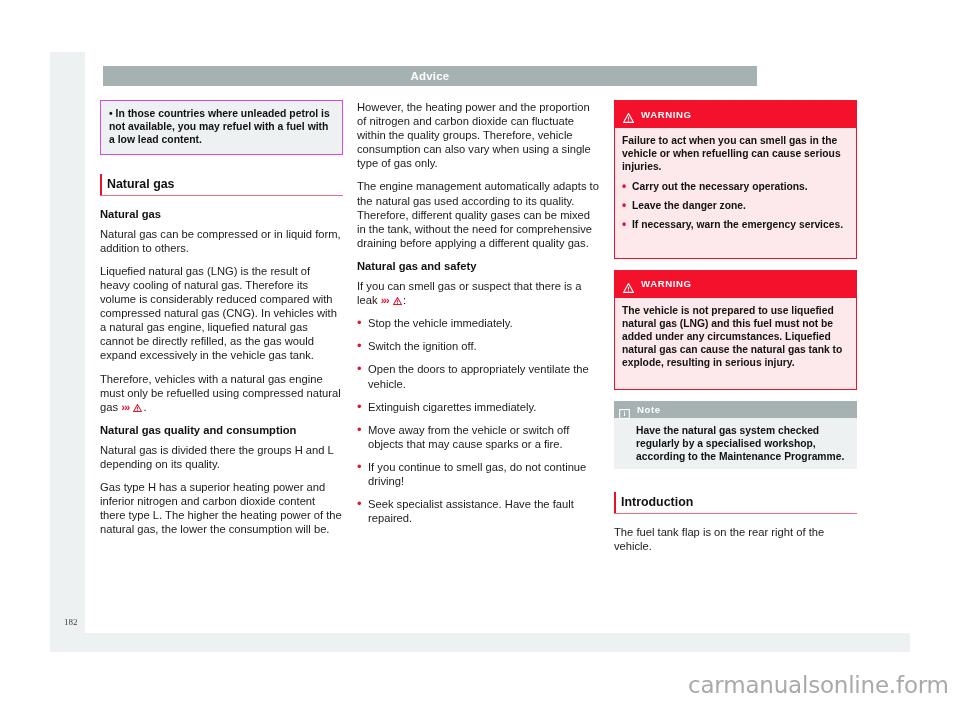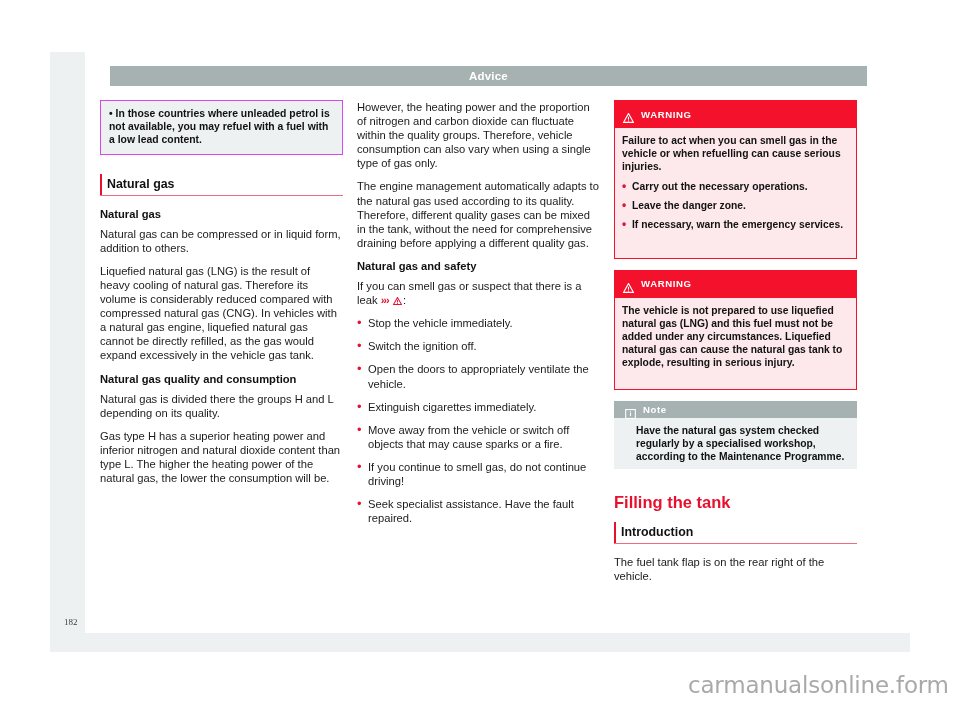--- a/index.html
+++ b/index.html
@@ -26,23 +26,23 @@
     left: 85px;
     top: 52px;
     width: 825px;
     height: 581px;
     background: #ffffff;
   }
 
   
   #header-bar {
     position: absolute;
-    left: 110px;
+    left: 103px;
     top: 66px;
-    width: 757px;
+    width: 654px;
     height: 20px;
     background: #a6b2b2;
     color: #ffffff;
     font-size: 11.5px;
     font-weight: bold;
     text-align: center;
     line-height: 20px;
     letter-spacing: .2px;
   }
 
@@ -186,21 +186,21 @@
   }
   .warnbox ul.redlist li::before { font-size: 12px; }
 
   
   .notebox { margin-bottom: 11px; }
   .notebox .nb-head {
     background: #a6b2b2;
     height: 17px;
     display: flex;
     align-items: center;
-    padding-left: 11px;
+    padding-left: 5px;
   }
   .notebox .nb-head .nb-title {
     color: #ffffff;
     font-size: 9.6px;
     font-weight: bold;
     letter-spacing: .6px;
     margin-left: 7px;
   }
   .notebox .nb-body {
     background: #eef1f2;
@@ -256,26 +256,31 @@
   <div class="section-heading">
     <span class="sh-text">Natural gas</span>
   </div>
 
   <h4 class="subhead">Natural gas</h4>
 
   <p class="body">Natural gas can be compressed or in liquid form, addition to others.</p>
 
   <p class="body">Liquefied natural gas (LNG) is the result of heavy cooling of natural gas. Therefore its volume is considerably reduced compared with compressed natural gas (CNG). In vehicles with a natural gas engine, liquefied natural gas cannot be directly refilled, as the gas would expand excessively in the vehicle gas tank.</p>
 
+  <p class="body"><span>Therefore, vehicles with a natural gas engine must only be refuelled using compressed natural gas </span><span class="ref-arrow">›››</span>&nbsp;<span class="tri-inline"><svg viewBox="0 0 12 11" width="9" height="8">
+          <polygon points="6,0.6 11.5,10.4 0.5,10.4" fill="none" stroke="#e8112d" stroke-width="1.4"></polygon>
+          <rect x="5.35" y="4" width="1.3" height="3.4" fill="#e8112d"></rect>
+          <rect x="5.35" y="8.1" width="1.3" height="1.3" fill="#e8112d"></rect>
+        </svg></span><span>.</span></p>
 
   <h4 class="subhead">Natural gas quality and consumption</h4>
 
   <p class="body">Natural gas is divided there the groups H and L depending on its quality.</p>
 
-  <p class="body">Gas type H has a superior heating power and inferior nitrogen and natural dioxide content than type L. The higher the heating power of the natural gas, the lower the consumption will be.</p>
+  <p class="body">Gas type H has a superior heating power and inferior nitrogen and carbon dioxide content there type L. The higher the heating power of the natural gas, the lower the consumption will be.</p>
 </div>
 
 <div class="col" id="col-mid">
 
   <p class="body">However, the heating power and the proportion of nitrogen and carbon dioxide can fluctuate within the quality groups. Therefore, vehicle consumption can also vary when using a single type of gas only.</p>
 
   <p class="body">The engine management automatically adapts to the natural gas used according to its quality. Therefore, different quality gases can be mixed in the tank, without the need for comprehensive draining before applying a different quality gas.</p>
 
   <h4 class="subhead">Natural gas and safety</h4>
 
@@ -346,21 +351,20 @@
       </span>
       <span class="nb-title">Note</span>
     </div>
     <div class="nb-body">
       <p>Have the natural gas system checked regularly by a specialised workshop, according to the Maintenance Programme.</p>
     </div>
   </div>
 
   <div class="spacer-md"></div>
 
-  <div class="chapter-title">Filling the tank</div>
 
   <div class="section-heading">
     <span class="sh-text">Introduction</span>
   </div>
 
   <p class="body">The fuel tank flap is on the rear right of the vehicle.</p>
 </div>
 
 <div id="page-number">182</div>
 <div id="watermark">carmanualsonline.form</div>

